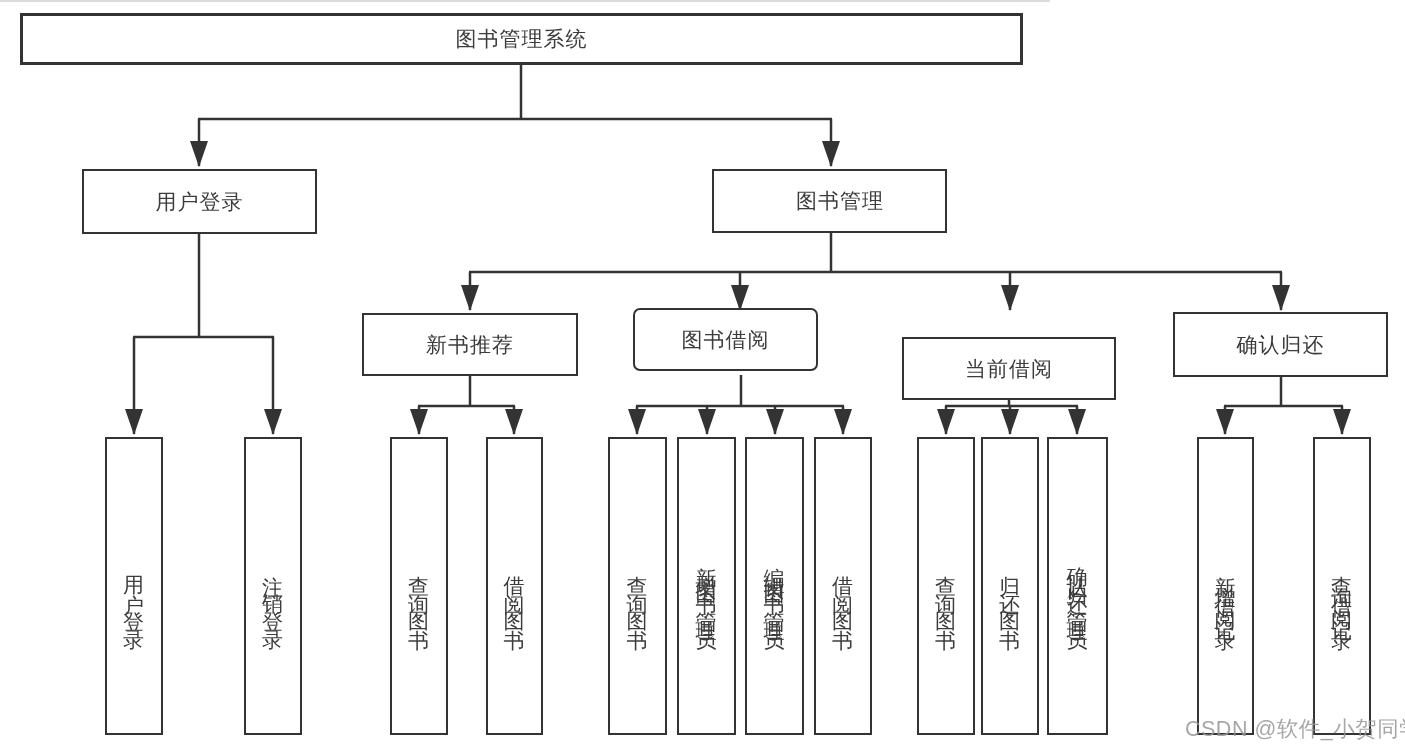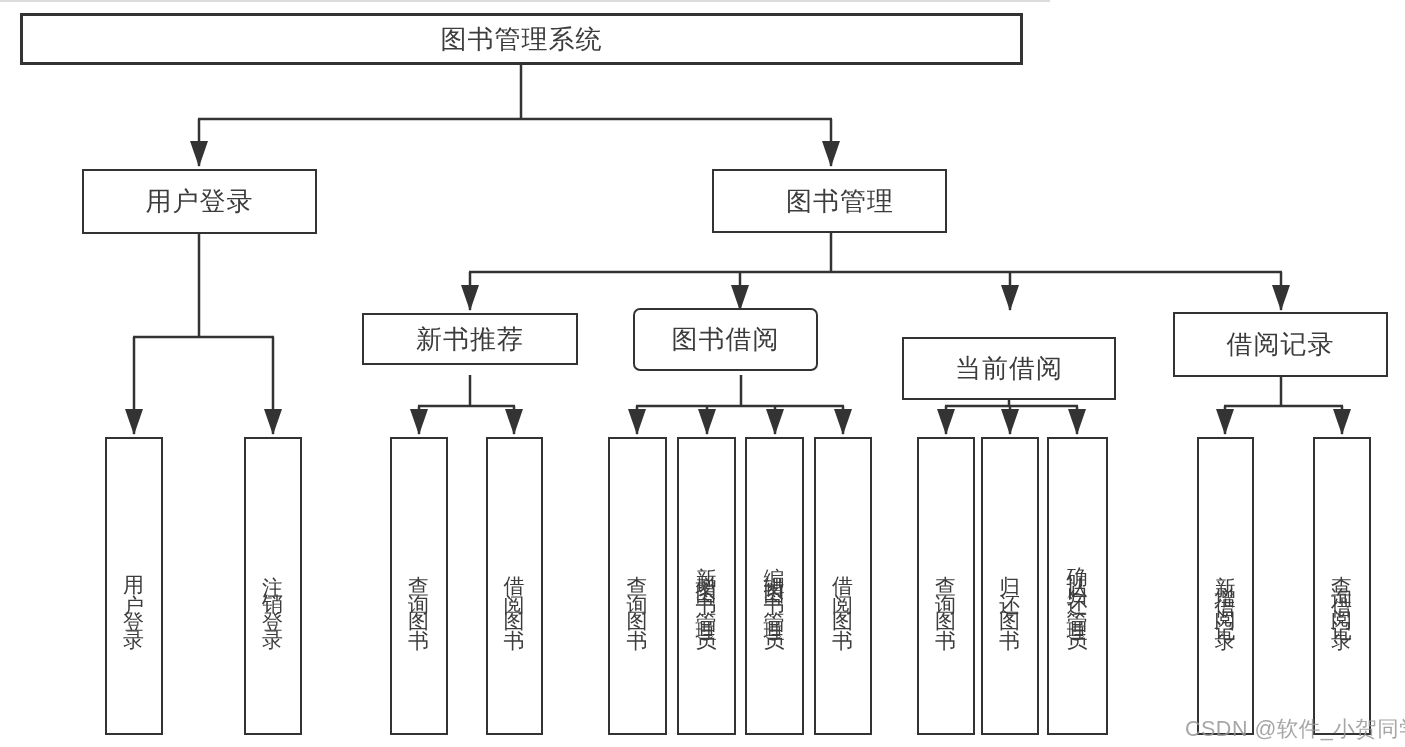--- a/index.html
+++ b/index.html
@@ -7,21 +7,21 @@
     width:1405px;height:747px;position:relative;overflow:hidden;
     font-family:"Liberation Sans","DejaVu Sans",sans-serif;
     color:#3c3c3c;
   }
   #canvas{position:absolute;inset:0;width:1405px;height:747px;}
   #wires{position:absolute;left:0;top:0;pointer-events:none;}
   .topline{position:absolute;left:0;top:0;width:1050px;height:2px;background:#dcdcdc;}
   .box{
     position:absolute;background:#ffffff;border:2.5px solid #333333;
     display:flex;align-items:center;justify-content:center;
-    font-size:26px;letter-spacing:1px;box-sizing:border-box;z-index:2;
+    font-size:21px;letter-spacing:1px;box-sizing:border-box;z-index:2;
   }
   .root{border-width:3px;}
   .leaf{
     position:absolute;top:437px;height:298px;background:#ffffff;
     border:2.5px solid #333333;box-sizing:border-box;z-index:2;
     display:flex;align-items:center;justify-content:center;
     font-size:21px;
   }
   .vtext{
     writing-mode:vertical-rl;text-orientation:mixed;
@@ -94,31 +94,31 @@
     <span>图书管理系统</span>
   </div>
 
   <div class="box" style="left:82px;top:169px;width:235px;height:65px;">
     <span>用户登录</span>
   </div>
   <div class="box" style="left:712px;top:169px;width:235px;height:64px;padding-left:21px;">
     <span>图书管理</span>
   </div>
 
-  <div class="box" style="left:362px;top:313px;width:216px;height:52px;">
+  <div class="box" style="left:362px;top:313px;width:216px;height:63px;">
     <span>新书推荐</span>
   </div>
   <div class="box" style="left:633px;top:308px;width:185px;height:63px;border-radius:7px;">
     <span>图书借阅</span>
   </div>
   <div class="box" style="left:902px;top:313px;width:214px;height:63px;margin-top:24px;">
     <span>当前借阅</span>
   </div>
   <div class="box" style="left:1173px;top:312px;width:215px;height:65px;">
-    <span>借阅记录</span>
+    <span>确认归还</span>
   </div>
 
   <div class="leaf" style="left:105px;width:58px;">
     <span class="vtext" style="letter-spacing: 18px; padding-top: 18px;">用户登录</span>
   </div>
   <div class="leaf" style="left:244px;width:58px;">
     <span class="vtext" style="letter-spacing: 18px; padding-top: 18px;">注销登录</span>
   </div>
 
   <div class="leaf" style="left:390px;width:58px;">

